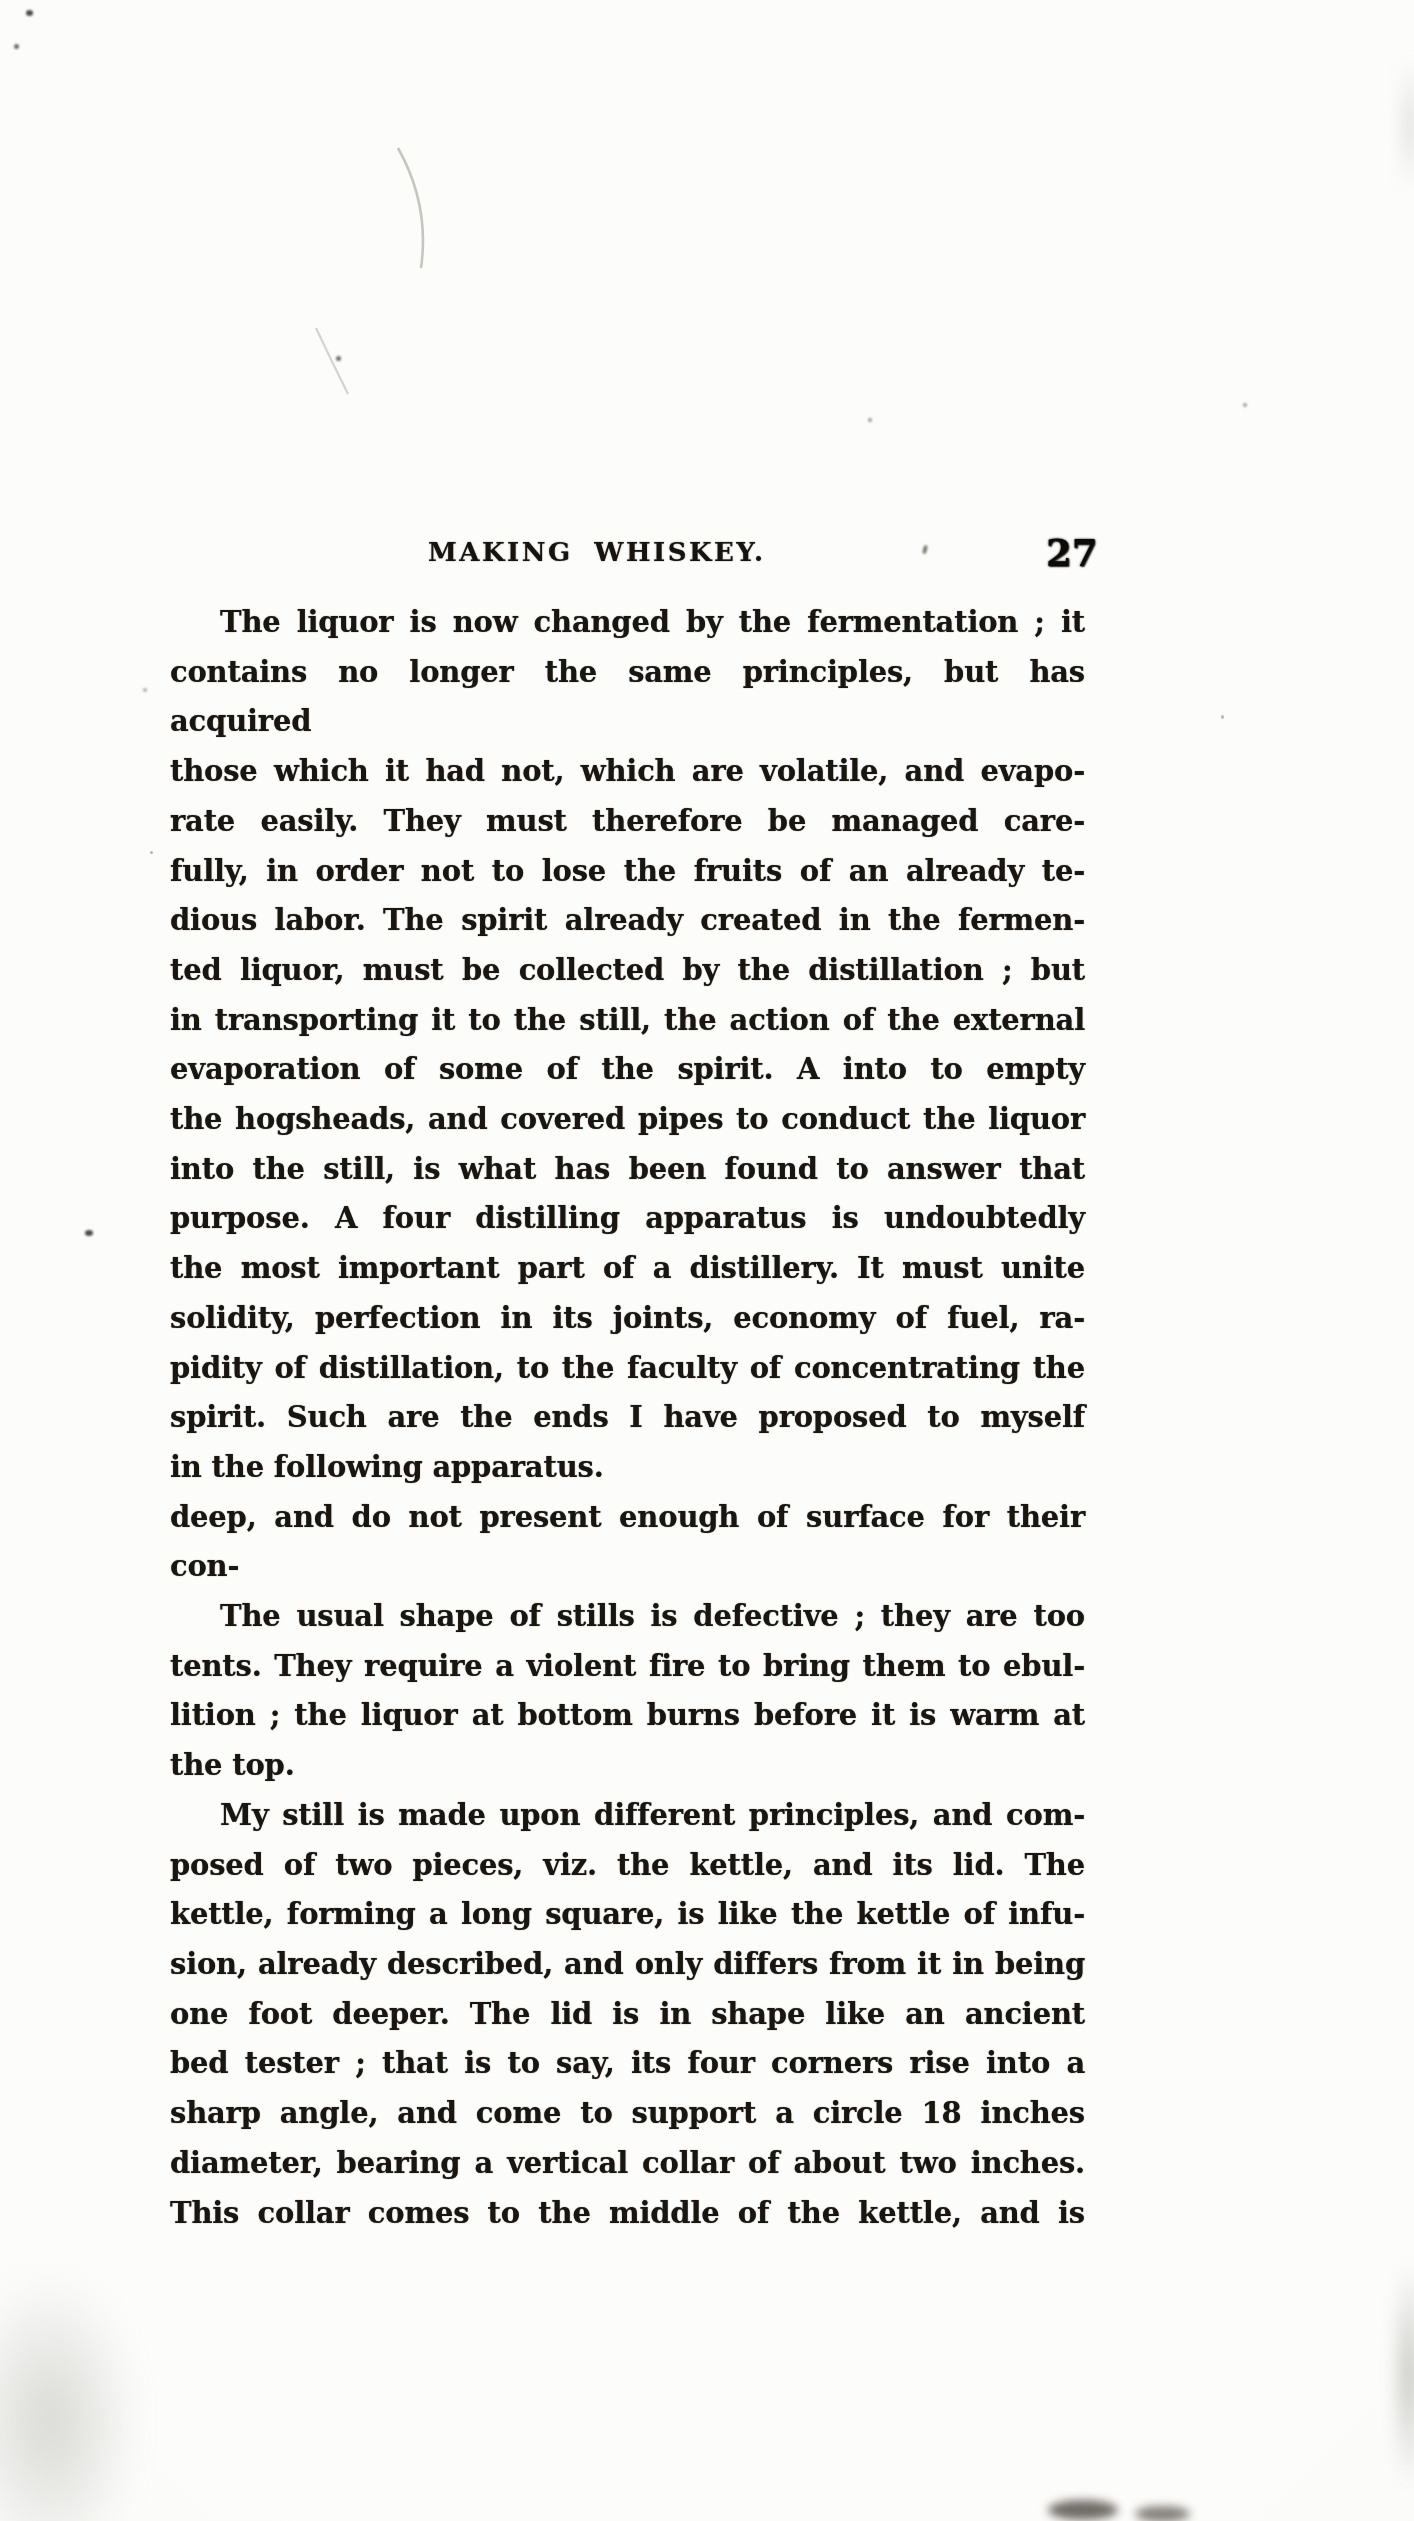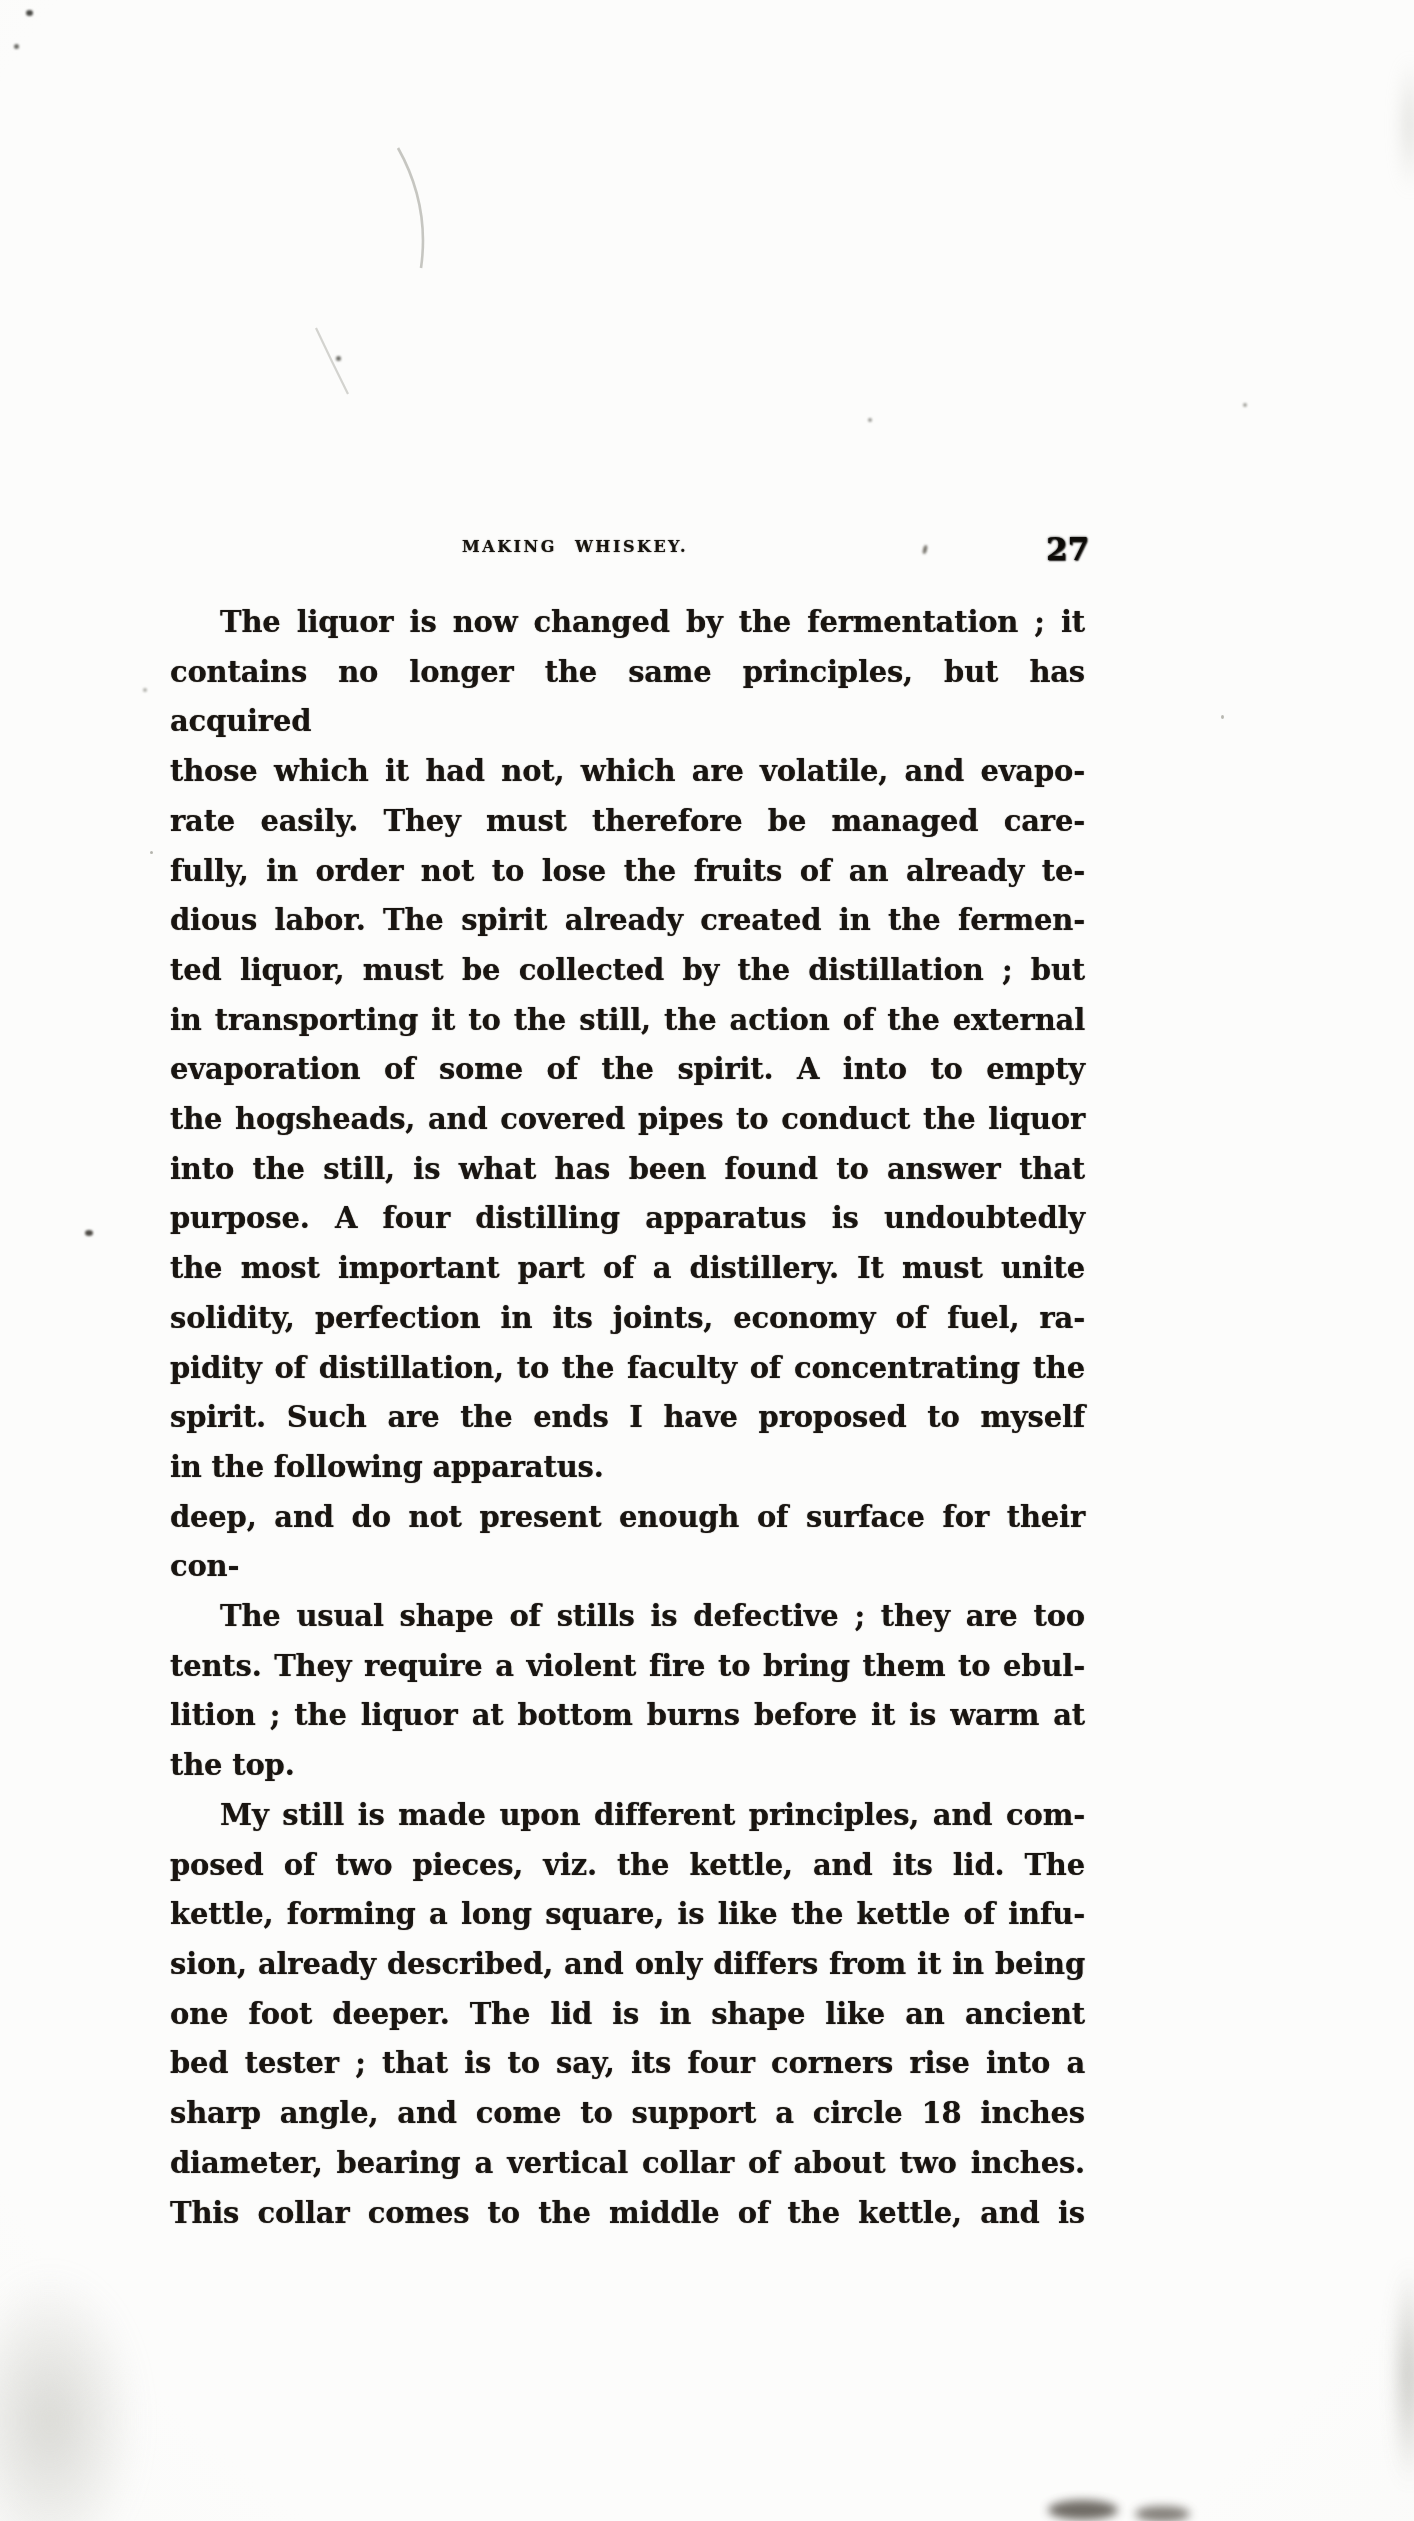--- a/index.html
+++ b/index.html
@@ -13,34 +13,34 @@
     position: relative;
     width: 1414px; height: 2521px;
     background:
       radial-gradient(ellipse 130% 110% at 52% 45%, #fcfcfb 55%, #f8f8f6 78%, #efefec 93%, #e3e3df 100%);
     overflow: hidden;
   }
 
   
   .running-title {
     position: absolute;
-    left: 462px; top: 537px;
-    font-size: 16px;
+    left: 428px; top: 537px;
+    font-size: 26px;
     font-weight: 700;
     letter-spacing: 2.5px;
     word-spacing: 10px;
     color: #17140f;
     text-shadow: 0 0 1.2px rgba(25,20,12,0.75);
     filter: blur(0.35px);
     white-space: nowrap;
   }
   .page-number {
     position: absolute;
     left: 1046px; top: 531px;
-    font-size: 31px;
+    font-size: 37px;
     font-weight: 700;
     color: #0d0b08;
     text-shadow: 0 0 2.2px rgba(10,8,5,0.95), 1px 1px 1.5px rgba(10,8,5,0.8);
     filter: blur(0.55px);
     text-align: center;
   }
 
   
   .body-text {
     position: absolute;

